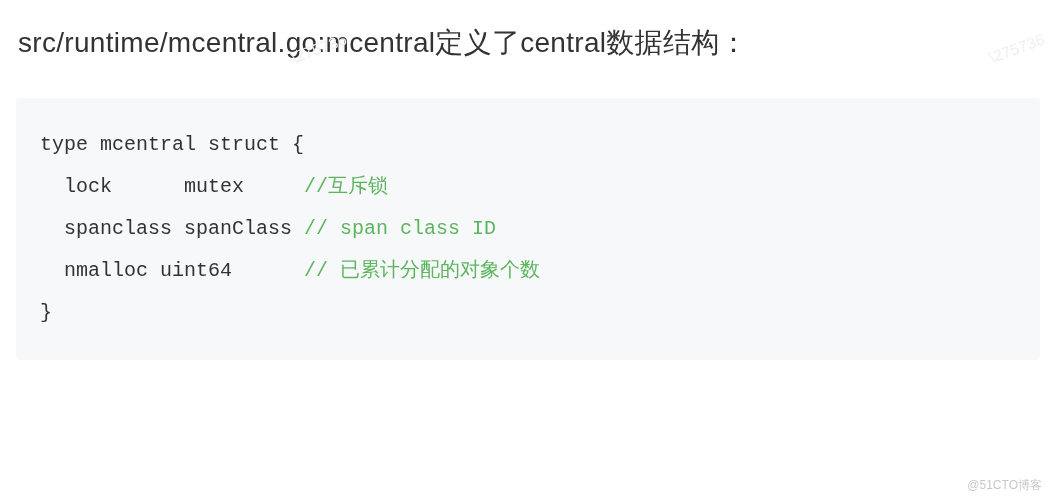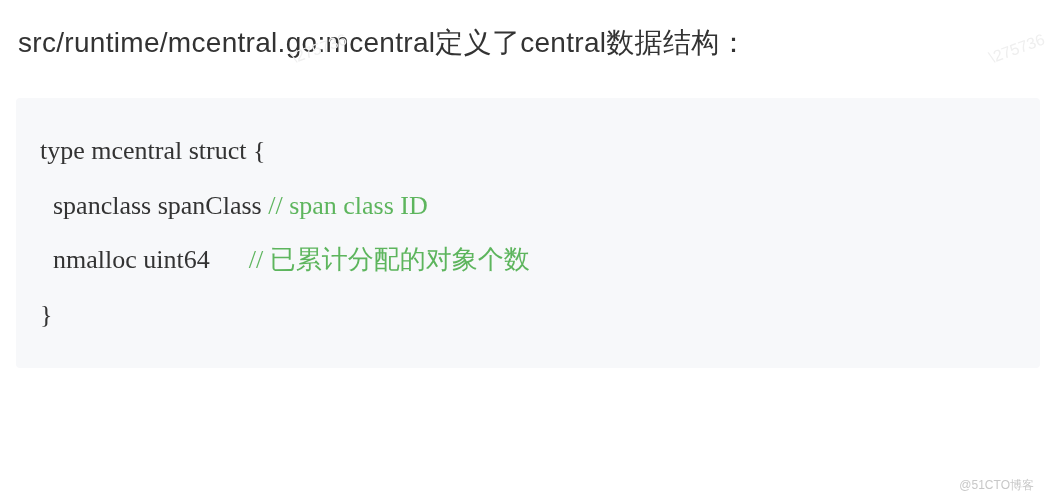--- a/index.html
+++ b/index.html
@@ -28,45 +28,46 @@
     font-weight: 400;
     z-index: 0;
   }
   .wm1 { top: 40px; left: 290px; }
   .wm2 { top: 40px; right: 10px; }
   .codeblock {
     background: #f7f8fa;
     margin: 18px 16px 0 16px;
     padding: 26px 20px 26px 24px;
     border-radius: 4px;
-    font-family: Liberation Serif, serif;
-    font-size: 26px;
+    font-family: Liberation Mono, monospace;
+    font-size: 20px;
     line-height: 2.1;
     color: #333333;
     position: relative;
     z-index: 1;
   }
   .codeline { white-space: pre; }
   .comment { color: #5db55d; }
   .attribution {
     position: absolute;
     bottom: 6px;
-    right: 22px;
+    right: 14px;
     font-size: 12px;
     color: #c8c8c8;
   }
 </style>
 </head>
 <body>
 
 <div class="watermark wm1">\275736</div>
 <div class="watermark wm2">\275736</div>
 
 <div class="heading">src/runtime/mcentral.go:mcentral定义了central数据结构：</div>
 
 <div class="codeblock">
   <div class="codeline"><span>type mcentral struct {</span></div>
+  <div class="codeline"><span>  lock      mutex     </span><span class="comment">//互斥锁</span></div>
   <div class="codeline"><span>  spanclass spanClass </span><span class="comment">// span class ID</span></div>
   <div class="codeline"><span>  nmalloc uint64      </span><span class="comment">// 已累计分配的对象个数</span></div>
   <div class="codeline"><span>}</span></div>
 </div>
 
 <div class="attribution">@51CTO博客</div>
 
 </body></html>

